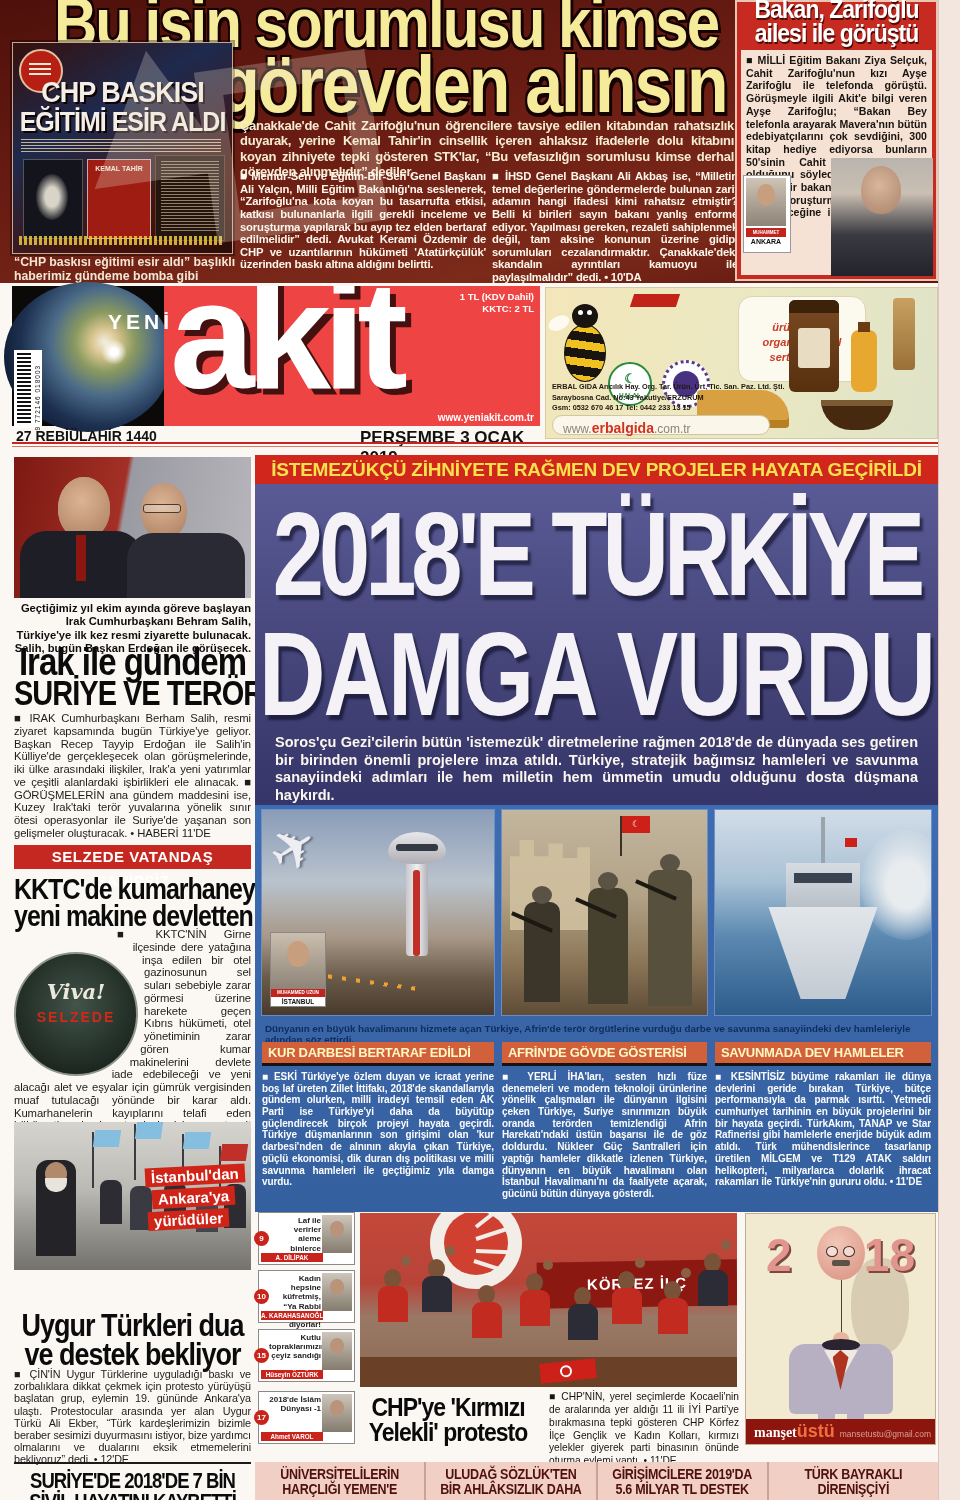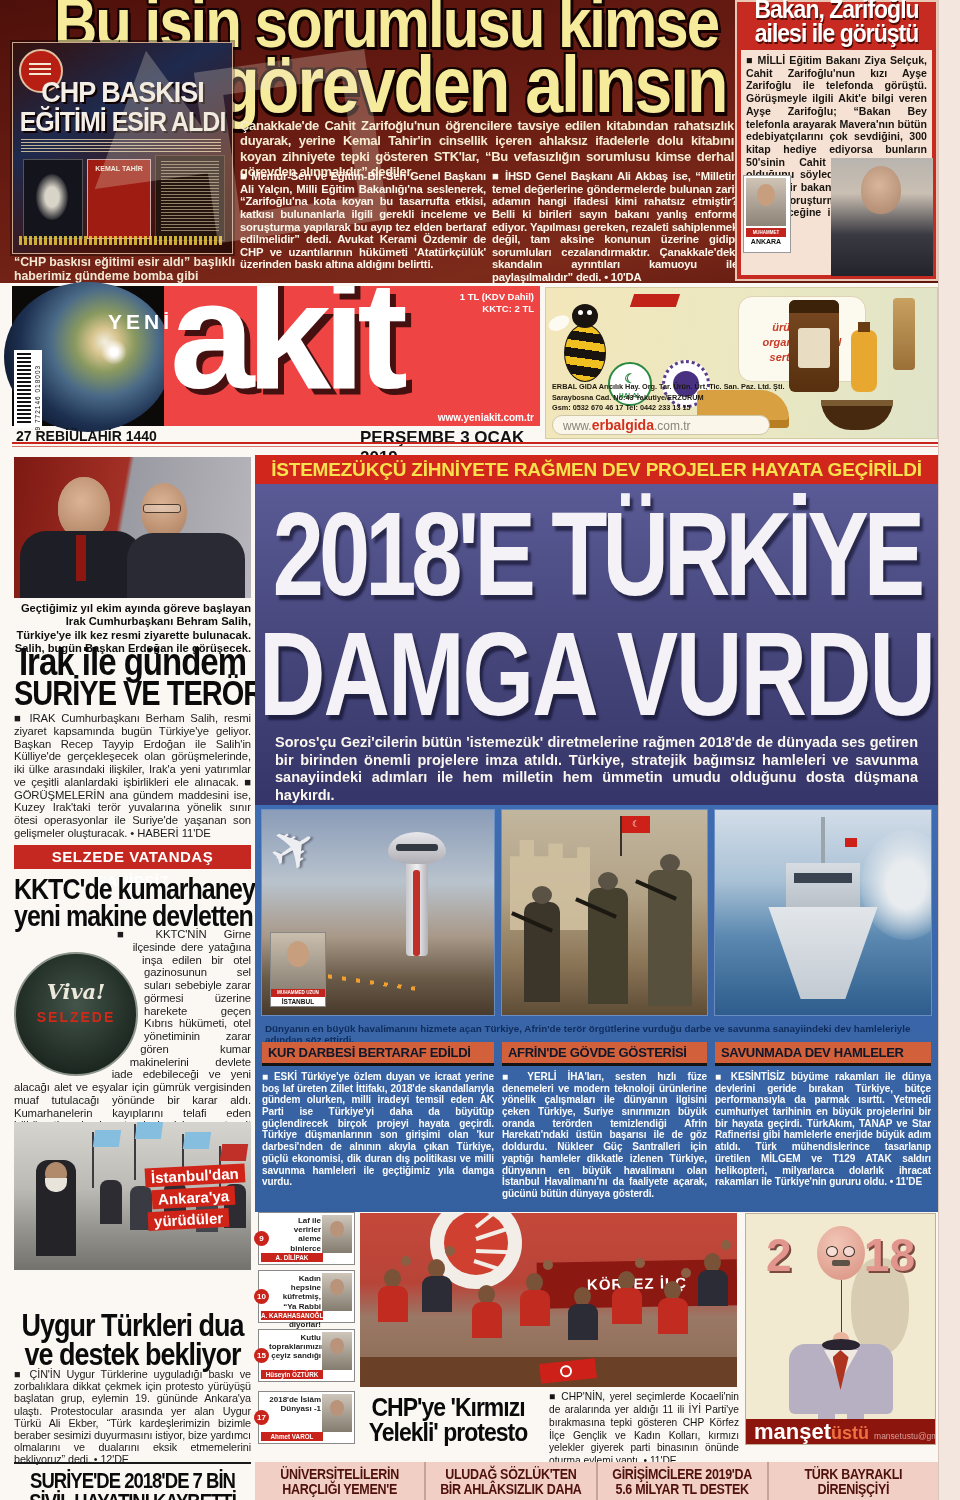--- a/index.html
+++ b/index.html
@@ -116,21 +116,21 @@
   #ad .jar u{position:absolute;left:9px;top:28px;width:32px;height:40px;background:#e8ddc2;border-radius:3px;}
   #ad .bottle{position:absolute;right:60px;top:42px;width:26px;height:62px;background:#e8a830;border-radius:8px;}
   #ad .bottle i{position:absolute;left:7px;top:-8px;width:12px;height:10px;background:#6a3c14;}
   #ad .tube{position:absolute;right:22px;top:10px;width:22px;height:72px;background:linear-gradient(#c8a060,#9a7038);border-radius:4px;}
   #ad .comb{position:absolute;right:148px;bottom:10px;width:92px;height:38px;background:#d8a040;border-radius:4px 28px 4px 4px;
      box-shadow:inset 0 -8px 0 #b87e24;}
   #ad .bowl{position:absolute;right:44px;bottom:8px;width:72px;height:30px;background:#46290f;border-radius:0 0 34px 34px;
      box-shadow:inset 0 6px 0 #7a5a30;}
   #ad .addr{position:absolute;left:6px;bottom:25px;width:240px;font-size:7.3px;font-weight:bold;color:#1e180e;line-height:1.4;}
   #ad .webbar{position:absolute;left:6px;bottom:3px;width:218px;height:20px;background:#fbf6ea;border:1px solid #cfc5a8;
-     border-radius:10px;line-height:19px;padding-left:10px;box-sizing:border-box;font-size:12px;color:#8a8578;}
+     border-radius:10px;line-height:24px;padding-left:10px;box-sizing:border-box;font-size:12px;color:#8a8578;}
   #ad .webbar b{color:#d3301e;font-size:14px;}
 
   
   #iraqphoto{left:14px;top:457px;width:237px;height:141px;
      background:linear-gradient(100deg,#7c1912 0%,#a33026 44%,#9a9aa2 46%,#b9b7bd 100%);overflow:hidden;}
   .fig .head{position:absolute;border-radius:50% 50% 47% 47%;background:radial-gradient(circle at 45% 38%,#dcb494,#a87c5e);}
   .fig .body{position:absolute;background:#1e1e26;border-radius:26px 26px 0 0;}
   #f1h{left:44px;top:20px;width:52px;height:62px;}
   #f1t{position:absolute;left:62px;top:78px;width:10px;height:46px;background:#8c1610;}
   #f2g{position:absolute;right:70px;top:47px;width:36px;height:7px;border:1px solid #4a3a30;border-radius:3px;background:rgba(255,255,255,.25);}
@@ -212,21 +212,21 @@
   #p3 .hull{position:absolute;left:50%;bottom:16px;transform:translateX(-50%);width:124px;height:92px;
      background:linear-gradient(#e2e6ea,#c2cad2);clip-path:polygon(6% 0,94% 0,68% 100%,32% 100%);}
   #p3 .sup{position:absolute;left:50%;bottom:104px;transform:translateX(-50%);width:74px;height:48px;
      background:linear-gradient(#d6dce2,#b6bec6);}
   #p3 .sup i{position:absolute;left:8px;top:10px;width:58px;height:10px;background:#3a4450;}
   #p3 .mast{position:absolute;left:50%;bottom:150px;transform:translateX(-50%);width:4px;height:48px;background:#9aa4ac;}
   #p3 .sflag{position:absolute;left:60%;bottom:168px;width:12px;height:9px;background:#cc2018;}
   #pcap{position:absolute;left:10px;top:218px;width:665px;font-size:9.8px;font-weight:bold;color:#0f2c5c;}
   .scol{position:absolute;top:237px;}
   #sc1{left:7px;width:232px;} #sc2{left:247px;width:205px;} #sc3{left:460px;width:216px;}
-  .scol .hd{background:#d2603a;color:#0f172a;font-size:13px;font-weight:bold;padding:3px 6px;
+  .scol .hd{background:#d2603a;color:#fef9c3;font-size:13px;font-weight:bold;padding:3px 6px;
      border-bottom:3px solid #141414;letter-spacing:-.3px;white-space:nowrap;}
   .scol .bd{margin-top:5px;font-size:10px;font-weight:bold;color:#fcfcfd;text-align:justify;line-height:1.17;letter-spacing:-.1px;}
 
   
   .colm{left:258px;width:97px;height:53px;background:#fff;border:1px solid #8a8a8a;box-sizing:border-box;}
   .colm .pg{position:absolute;left:-5px;top:18px;width:15px;height:15px;border-radius:50%;background:#c8241c;color:#fff;
      font-size:8px;font-weight:bold;text-align:center;line-height:15px;}
   .colm .ttl{position:absolute;left:10px;top:3px;width:52px;text-align:right;font-size:8px;font-weight:bold;color:#222;line-height:1.15;}
   .colm .pho{position:absolute;right:2px;top:2px;width:30px;height:38px;background:linear-gradient(#cec6ba,#857c70);}
   .colm .pho i{position:absolute;left:8px;top:6px;width:14px;height:16px;border-radius:50%;background:#b9937a;}
@@ -269,21 +269,21 @@
   #suit{position:absolute;left:50%;top:130px;transform:translateX(-50%);width:104px;height:70px;border-radius:16px 16px 6px 6px;
      background:#b6b0c2;}
   #suit .hole{position:absolute;left:50%;top:-5px;transform:translateX(-50%);width:38px;height:12px;border-radius:50%;background:#2a2430;}
   #suit .shirt{position:absolute;left:50%;top:6px;transform:translateX(-50%);width:0;height:0;
      border-left:17px solid transparent;border-right:17px solid transparent;border-top:30px solid #efe9e2;}
   #suit .tie{position:absolute;left:50%;top:6px;transform:translateX(-50%);width:16px;height:40px;background:#ae3420;
      clip-path:polygon(50% 0,100% 18%,50% 100%,0 18%);}
   .leg{position:absolute;top:198px;width:17px;height:30px;background:#b6b0c2;}
   #leg1{left:72px;} #leg2{left:101px;}
   #cbar{position:absolute;left:0;bottom:0;width:100%;height:25px;background:#8c150e;line-height:25px;padding-left:8px;box-sizing:border-box;white-space:nowrap;}
-  #cbar .b1{color:#fff;font-size:22px;font-weight:bold;}
+  #cbar .b1{color:#fff;font-size:14px;font-weight:bold;font-family:Liberation Serif, serif;}
   #cbar .b2{color:#f07040;font-size:18px;font-weight:bold;}
   #cbar .em{color:#d8a098;font-size:8.5px;margin-left:5px;}
 
   
   #bstrip{left:255px;top:1462px;width:683px;height:38px;background:#f2cfc5;display:flex;}
   #bstrip .cell{flex:1;text-align:center;font-size:12.5px;font-weight:bold;color:#4e100b;line-height:1.12;
      padding-top:4px;letter-spacing:-.3px;transform:scaleY(1.12);transform-origin:center top;}
   #bstrip .cell + .cell{border-left:2px solid #c9a396;}
 </style>
 </head>

